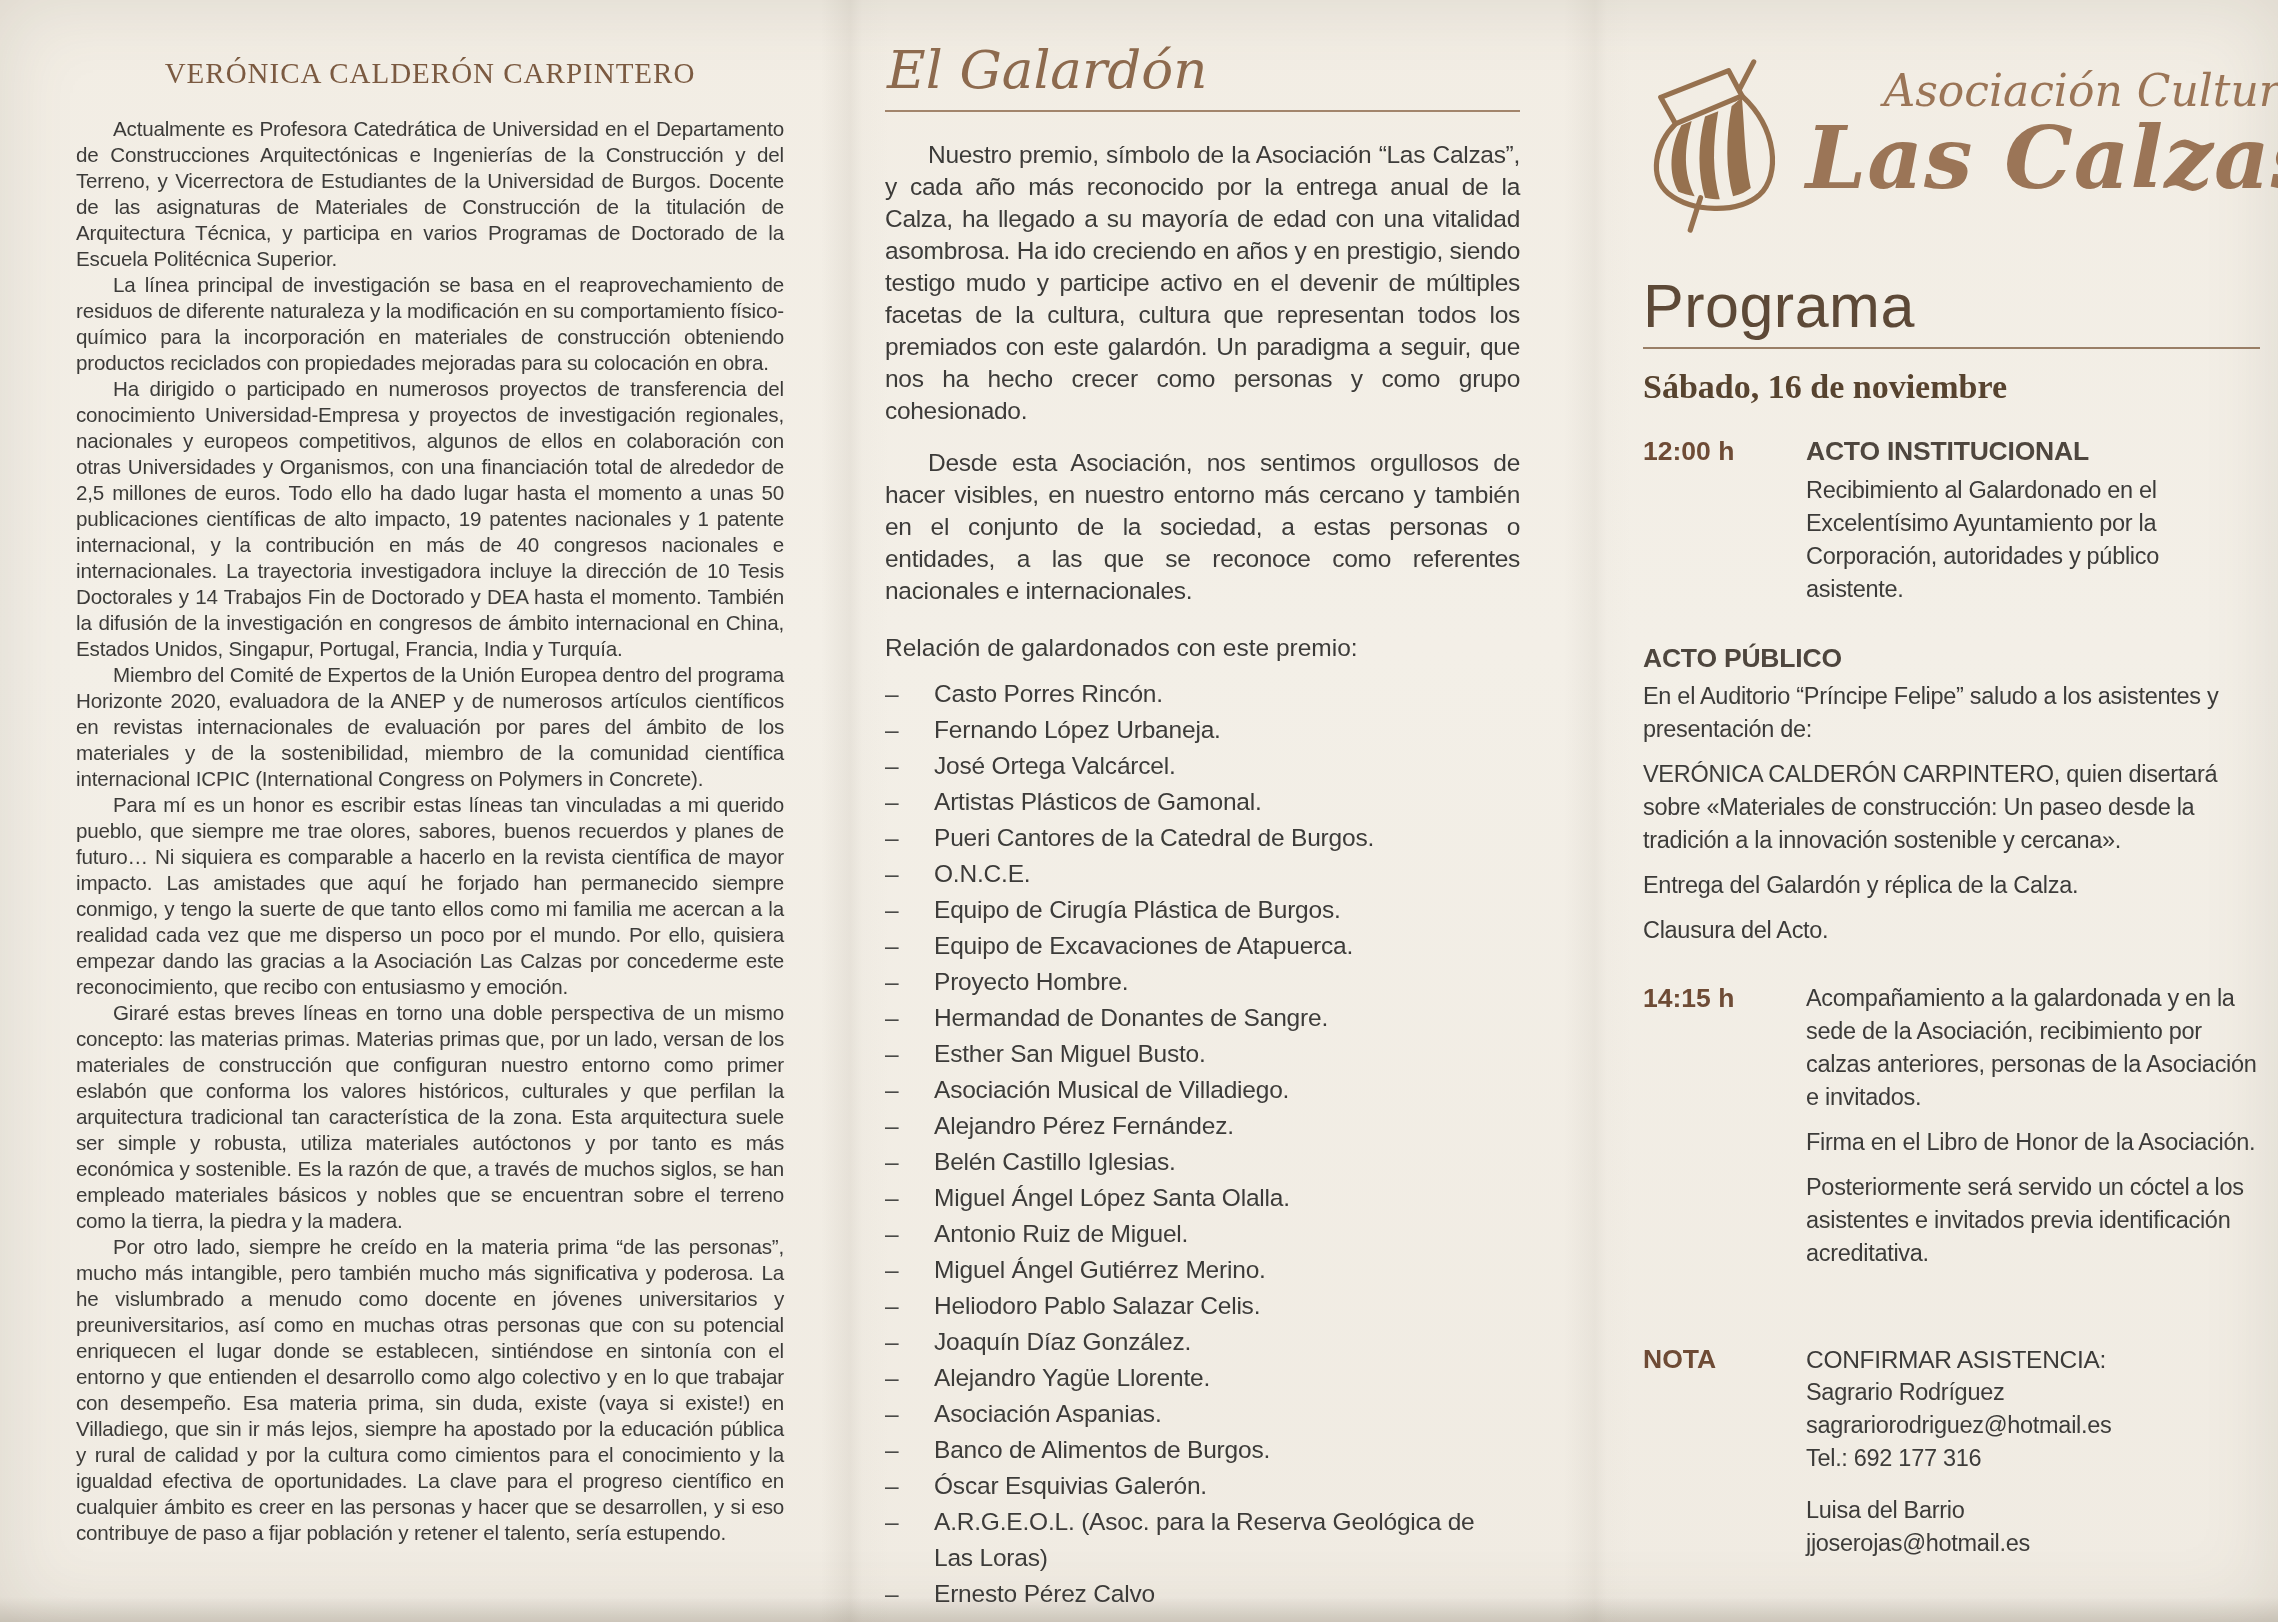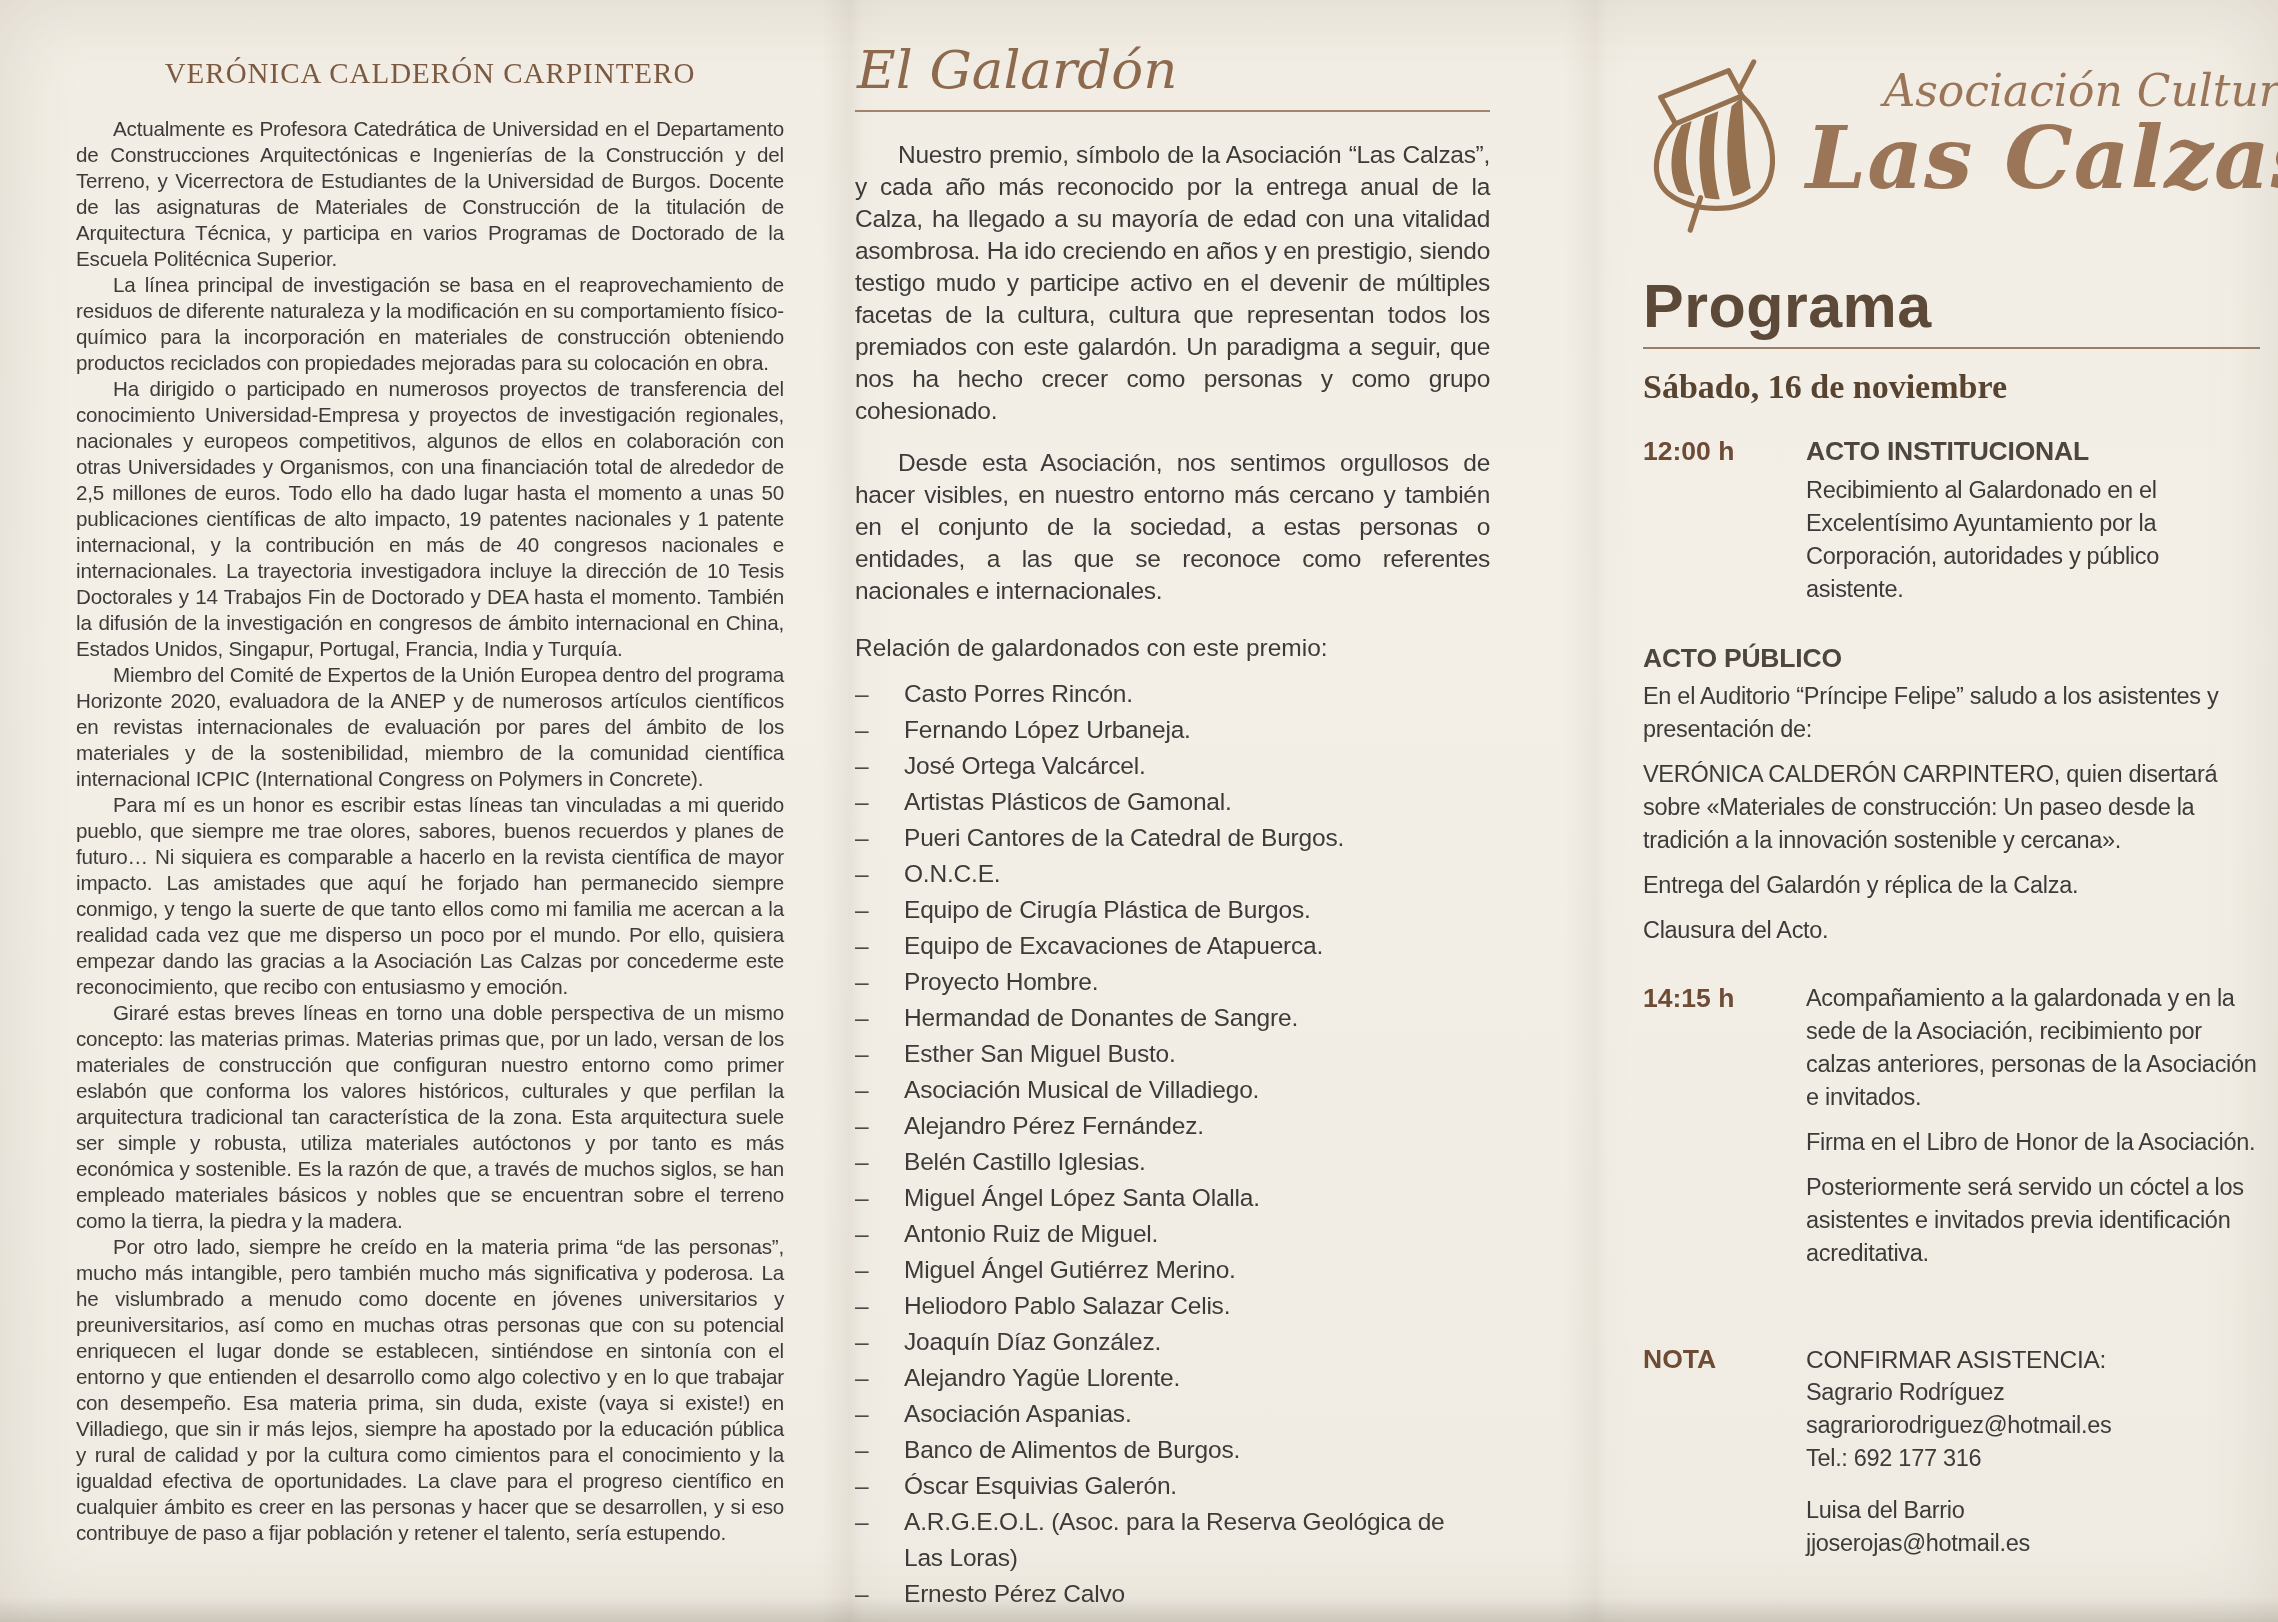--- a/index.html
+++ b/index.html
@@ -24,21 +24,21 @@
     font-family:"Liberation Serif", serif;
     font-weight:400;font-size:29px;letter-spacing:1px;
     color:#7b5a41;text-align:center;margin:0 0 25.5px 0;
   }
   .bio-p{
     margin:0;font-size:20.6px;line-height:26px;letter-spacing:-0.2px;
     text-align:justify;text-indent:37px;color:#3c3b39;
   }
 
   
-  .col-mid{position:absolute;left:855px;top:39px;width:635px;}
+  .col-mid{position:absolute;left:885px;top:39px;width:635px;}
   .galardon-title{
     font-family:"DejaVu Serif", serif;font-style:italic;
     font-size:53px;color:#8d6a4e;margin:0 0 9.8px 2px;font-weight:400;
   }
   .mid-rule{border:0;border-top:2px solid #8d6a4e;opacity:0.8;margin:0 0 27.4px 0;}
   .mid-p{
     margin:0 0 19.6px 0;font-size:24.5px;line-height:32px;letter-spacing:-0.3px;
     text-align:justify;text-indent:43px;color:#3c3b39;
   }
   .list-intro{margin:25.5px 0 11.8px 0;font-size:24.5px;line-height:32px;color:#3c3b39;}
@@ -56,21 +56,21 @@
   .logo-text{margin-left:7.8px;margin-top:11.8px;text-align:right;flex:1;}
   .logo-line1{
     font-family:"DejaVu Serif", serif;font-style:italic;
     font-size:44px;color:#9b7557;line-height:1.0;white-space:nowrap;
   }
   .logo-line2{
     font-family:"DejaVu Serif", serif;font-style:italic;font-weight:700;
     font-size:86px;color:#9b7557;line-height:1.05;white-space:nowrap;letter-spacing:1px;
   }
   .program-title{
-    font-size:61px;font-weight:700;color:#5d4937;letter-spacing:0.5px;
+    font-size:61px;font-weight:400;color:#5d4937;letter-spacing:0.5px;
     margin:41px 0 9.8px 0;line-height:1.0;
   }
   .right-rule{border:0;border-top:2px solid #8a6b50;opacity:0.85;margin:0 0 19.6px 0;}
   .date-heading{
     font-family:"Liberation Serif", serif;font-weight:700;
     font-size:34px;color:#57432f;margin:0 0 29px 0;
   }
   .event{display:flex;margin-bottom:23.5px;}
   .event-time{flex:0 0 163px;font-size:26.5px;font-weight:700;color:#6e4b35;line-height:33px;white-space:nowrap;}
   .event-body{flex:1;}

